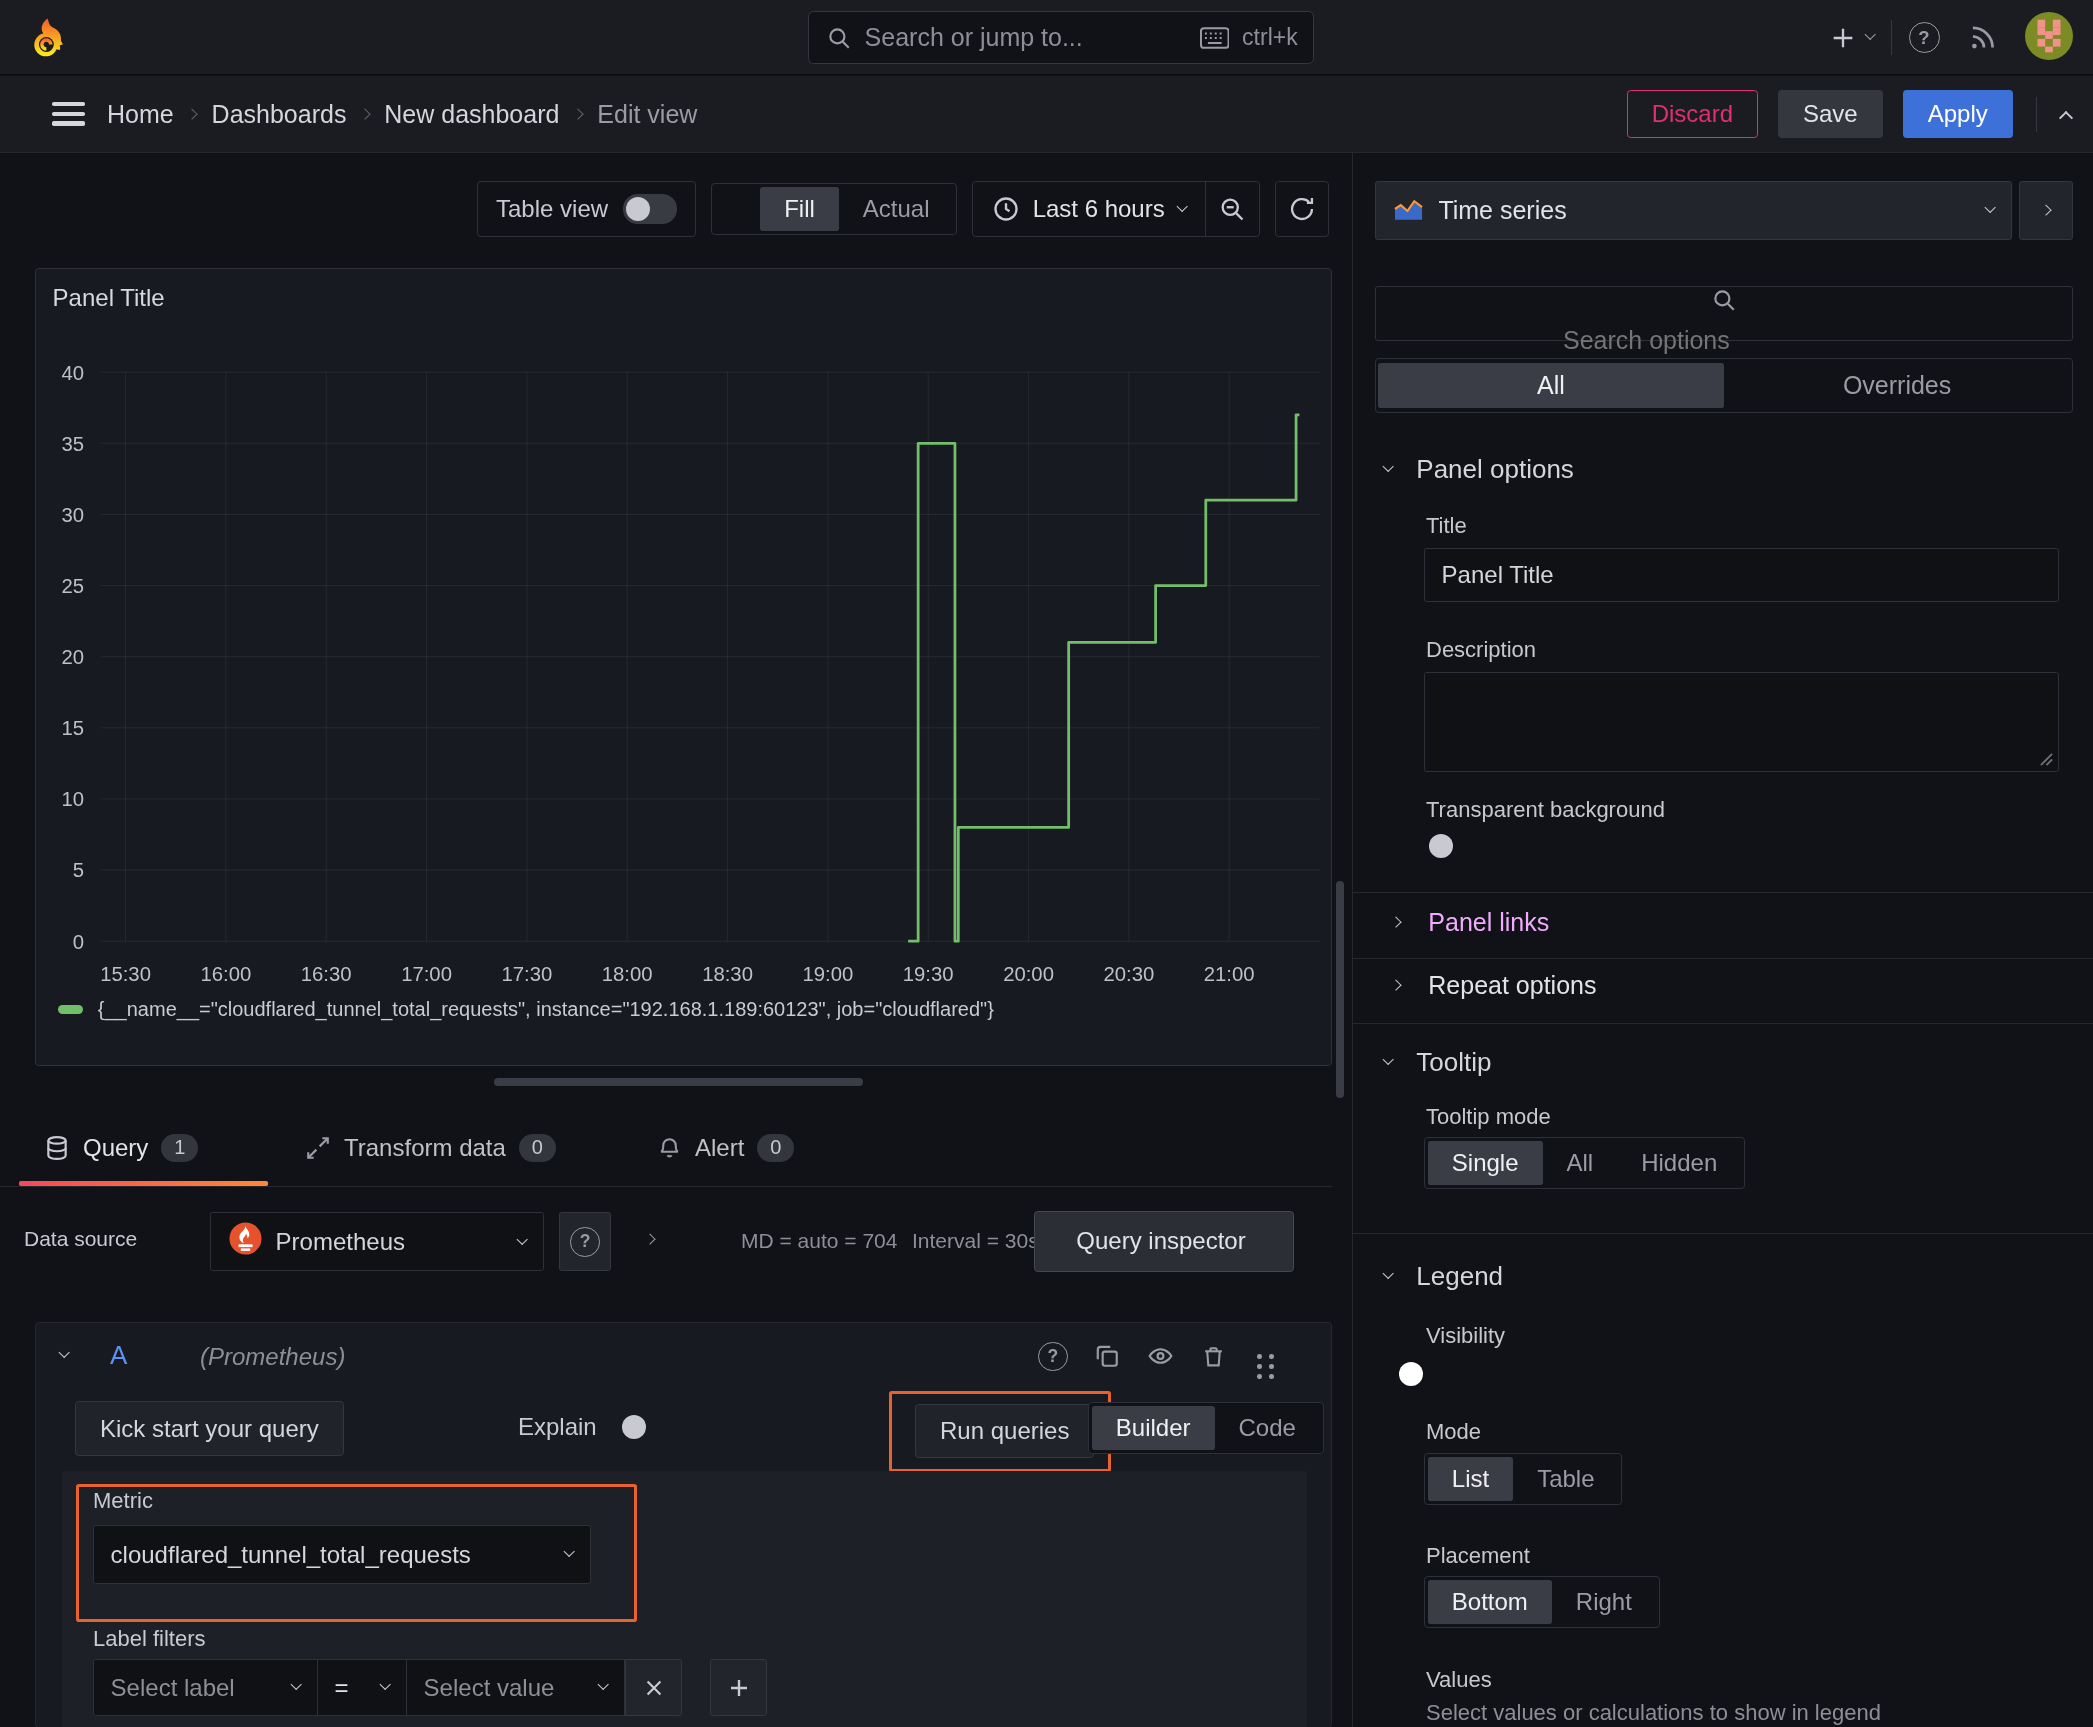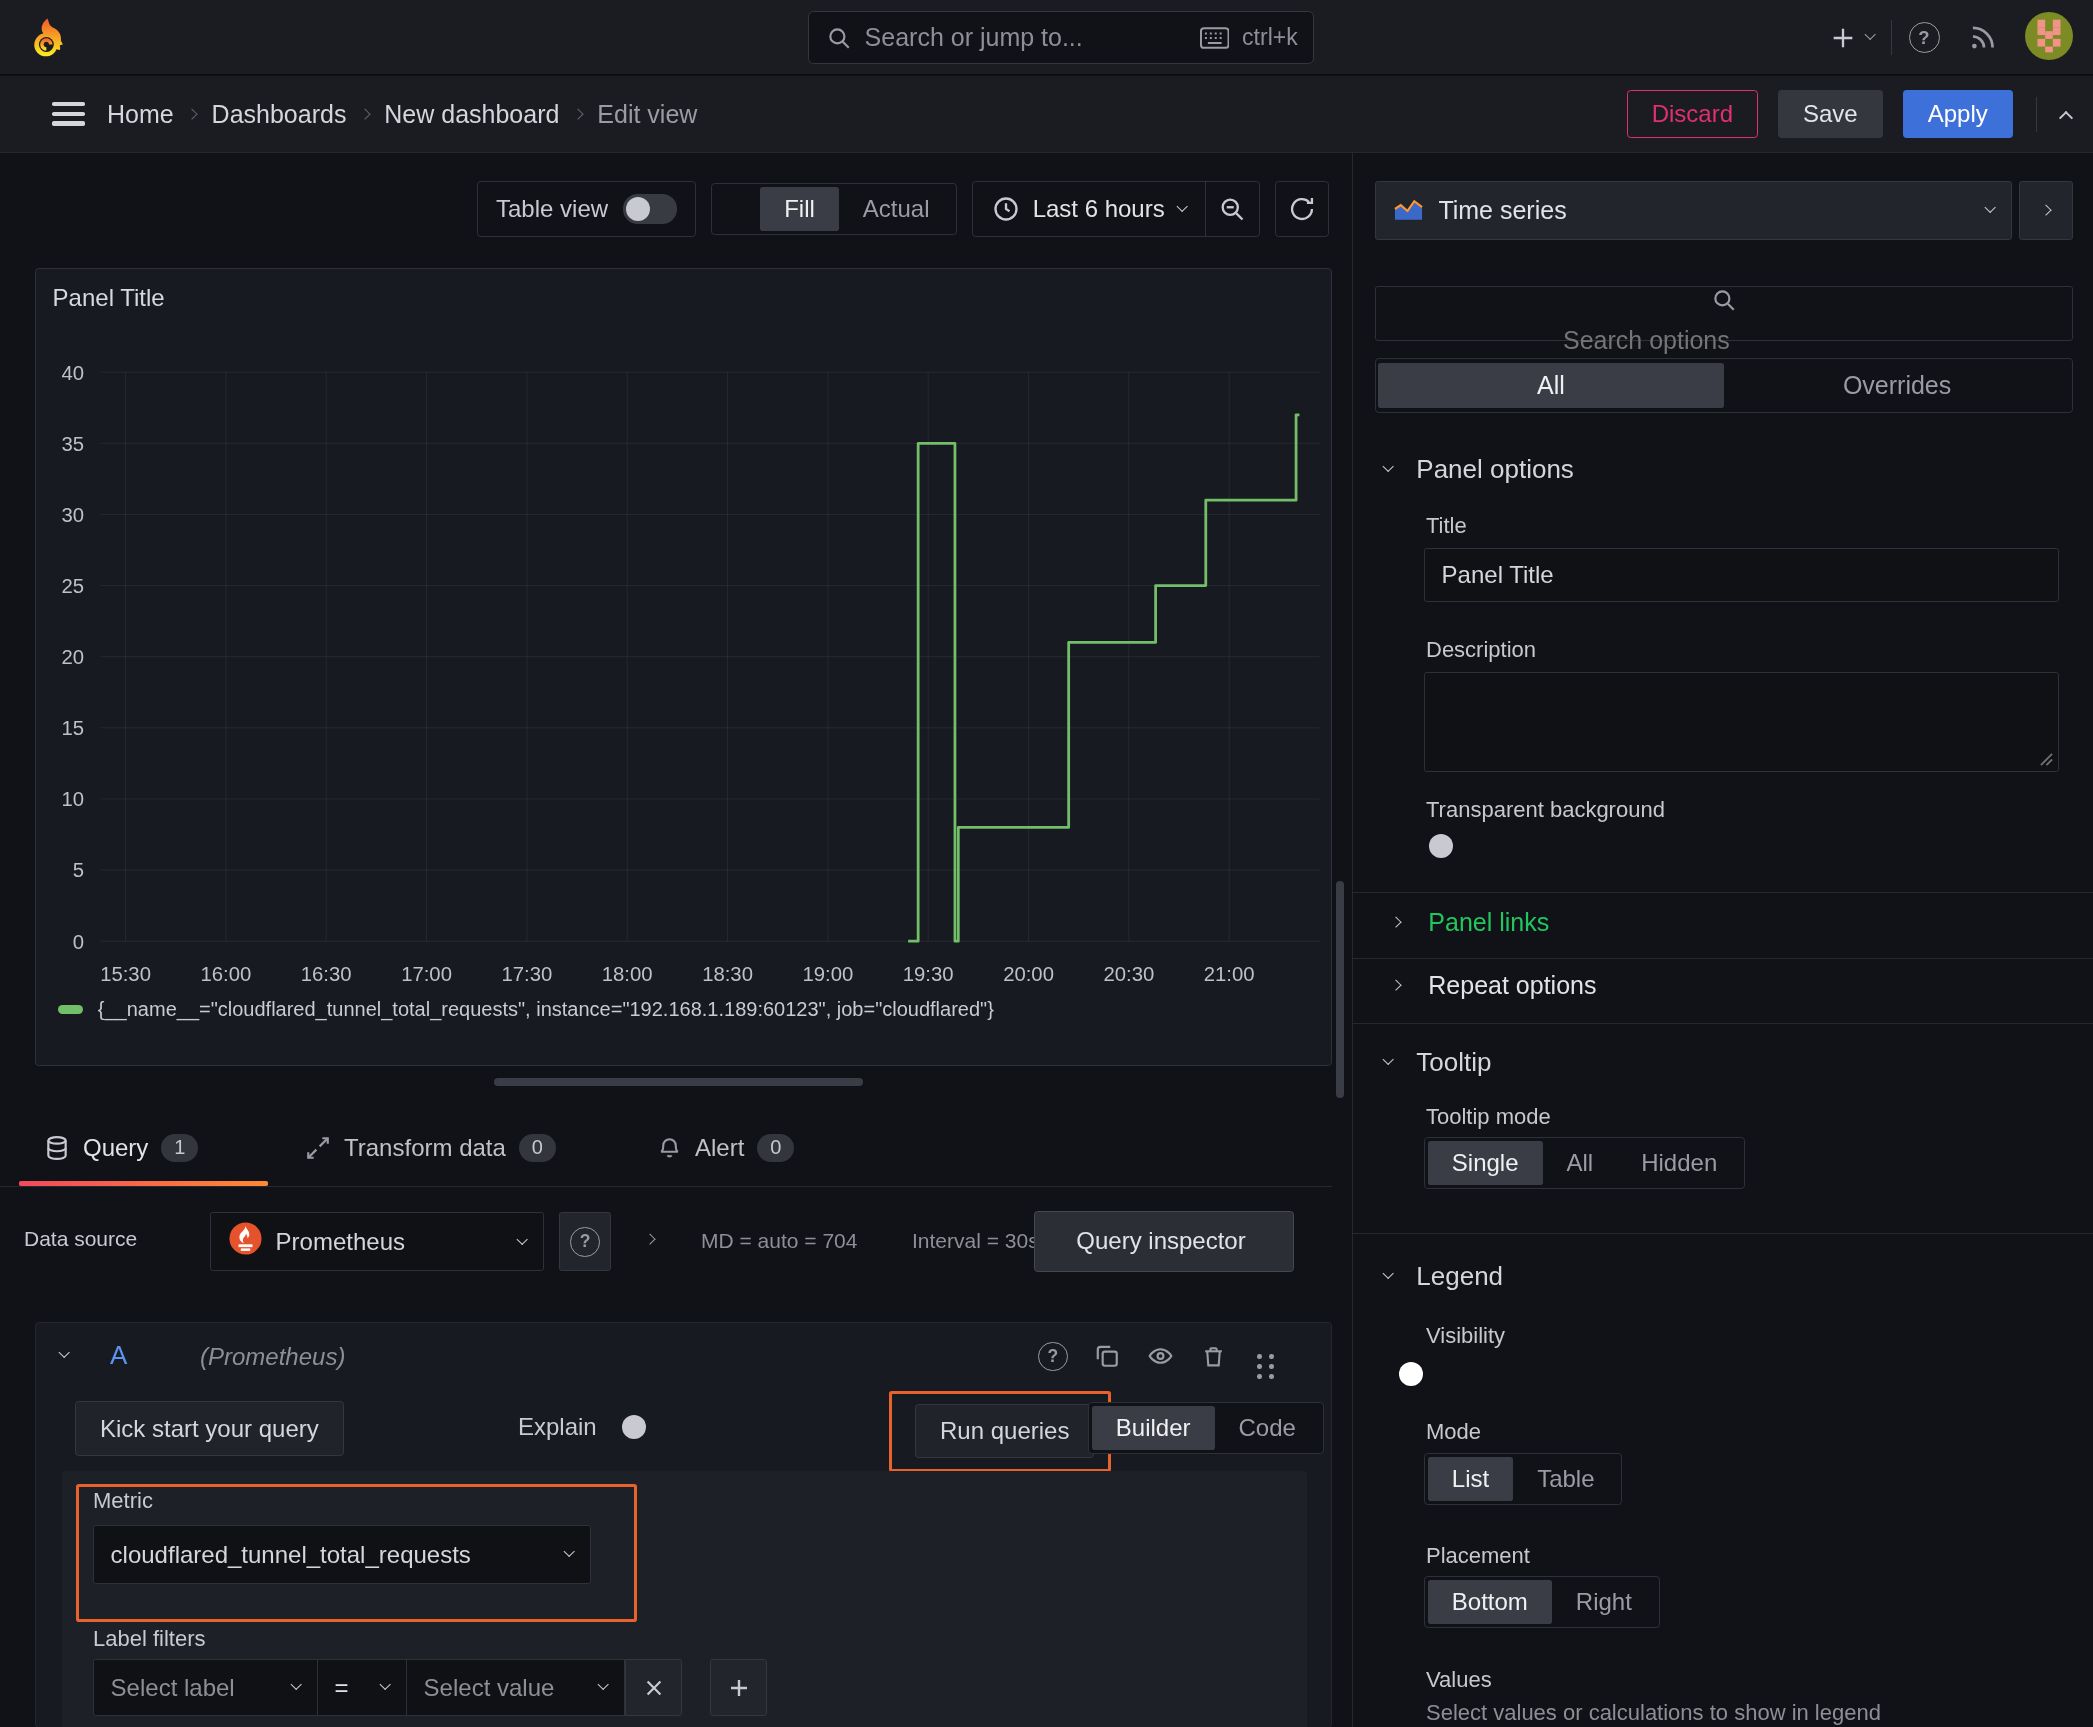--- a/index.html
+++ b/index.html
@@ -356,21 +356,21 @@
             </svg>
         </span>
         <span>Prometheus</span>
       </span>
       <span class="chev down sm" style="color:#c9cad1;"></span>
     </div>
     <div class="abs raisedbox flex" style="left:559px; top:7.4px; width:52px; height:59px; justify-content:center; cursor:pointer;">
       <span class="helpcircle icon-dim" style="width:29.5px; height:29.5px; font-size:17.5px;">?</span>
     </div>
     <span class="abs chev right sm" style="left:646px; top:29.5px; color:#9b9ca3; cursor:pointer;"></span>
-    <span class="abs" style="left:701px; top:24px; font-size:21px; color:#8e8f96;">MD = auto = 704</span>
+    <span class="abs" style="left:741px; top:24px; font-size:21px; color:#8e8f96;">MD = auto = 704</span>
     <span class="abs" style="left:912px; top:24px; font-size:21px; color:#8e8f96;">Interval = 30s</span>
     <span class="abs btn" style="left:1034px; top:5.5px; width:260px; height:61px; background:#2b2e35; border:0.9px solid #45484f; color:#e2e3e8;padding-left:18px;">Query inspector</span>
   </div>
 
   
   <div class="abs" style="left:35px; top:1322px; width:1297px; height:406px; background:#171a20; border:0.9px solid #26282e; border-radius:3.7px;">
 
     
     <span class="abs chev down sm" style="left:24px; top:28px; color:#c9cad1; cursor:pointer;"></span>
     <span class="abs" style="left:74px; top:16.6px; font-size:26px; color:#5b93f0; font-weight:500;">A</span>
@@ -479,21 +479,21 @@
     <svg class="abs" style="right:4.6px; bottom:4.6px;" width="13" height="13" viewBox="0 0 14 14">
         <path d="M13 1L1 13M13 7l-6 6" stroke="#6e7076" stroke-width="2"></path>
       </svg>
   </div>
   <span class="abs sidelabel" style="left:1426px; top:797px;">Transparent background</span>
   <span class="abs toggle" style="left:1426px; top:831px;"><span class="knob"></span></span>
 
   <div class="divider-h" style="top:892px;"></div>
   <div class="abs flex" style="left:1392px; top:908px; gap:28px; cursor:pointer;">
     <span class="chev right sm" style="color:#c9cad1;"></span>
-    <span style="font-size:25px; color:#22c55e;">Panel links</span>
+    <span style="font-size:25px; color:#f0abfc;">Panel links</span>
   </div>
   <div class="divider-h" style="top:958px;"></div>
   <div class="abs flex" style="left:1392px; top:971px; gap:28px; cursor:pointer;">
     <span class="chev right sm" style="color:#c9cad1;"></span>
     <span style="font-size:25px; color:#e2e3e8;">Repeat options</span>
   </div>
   <div class="divider-h" style="top:1023px;"></div>
 
   
   <div class="abs flex" style="left:1384px; top:1047px; gap:24px; cursor:pointer;">

